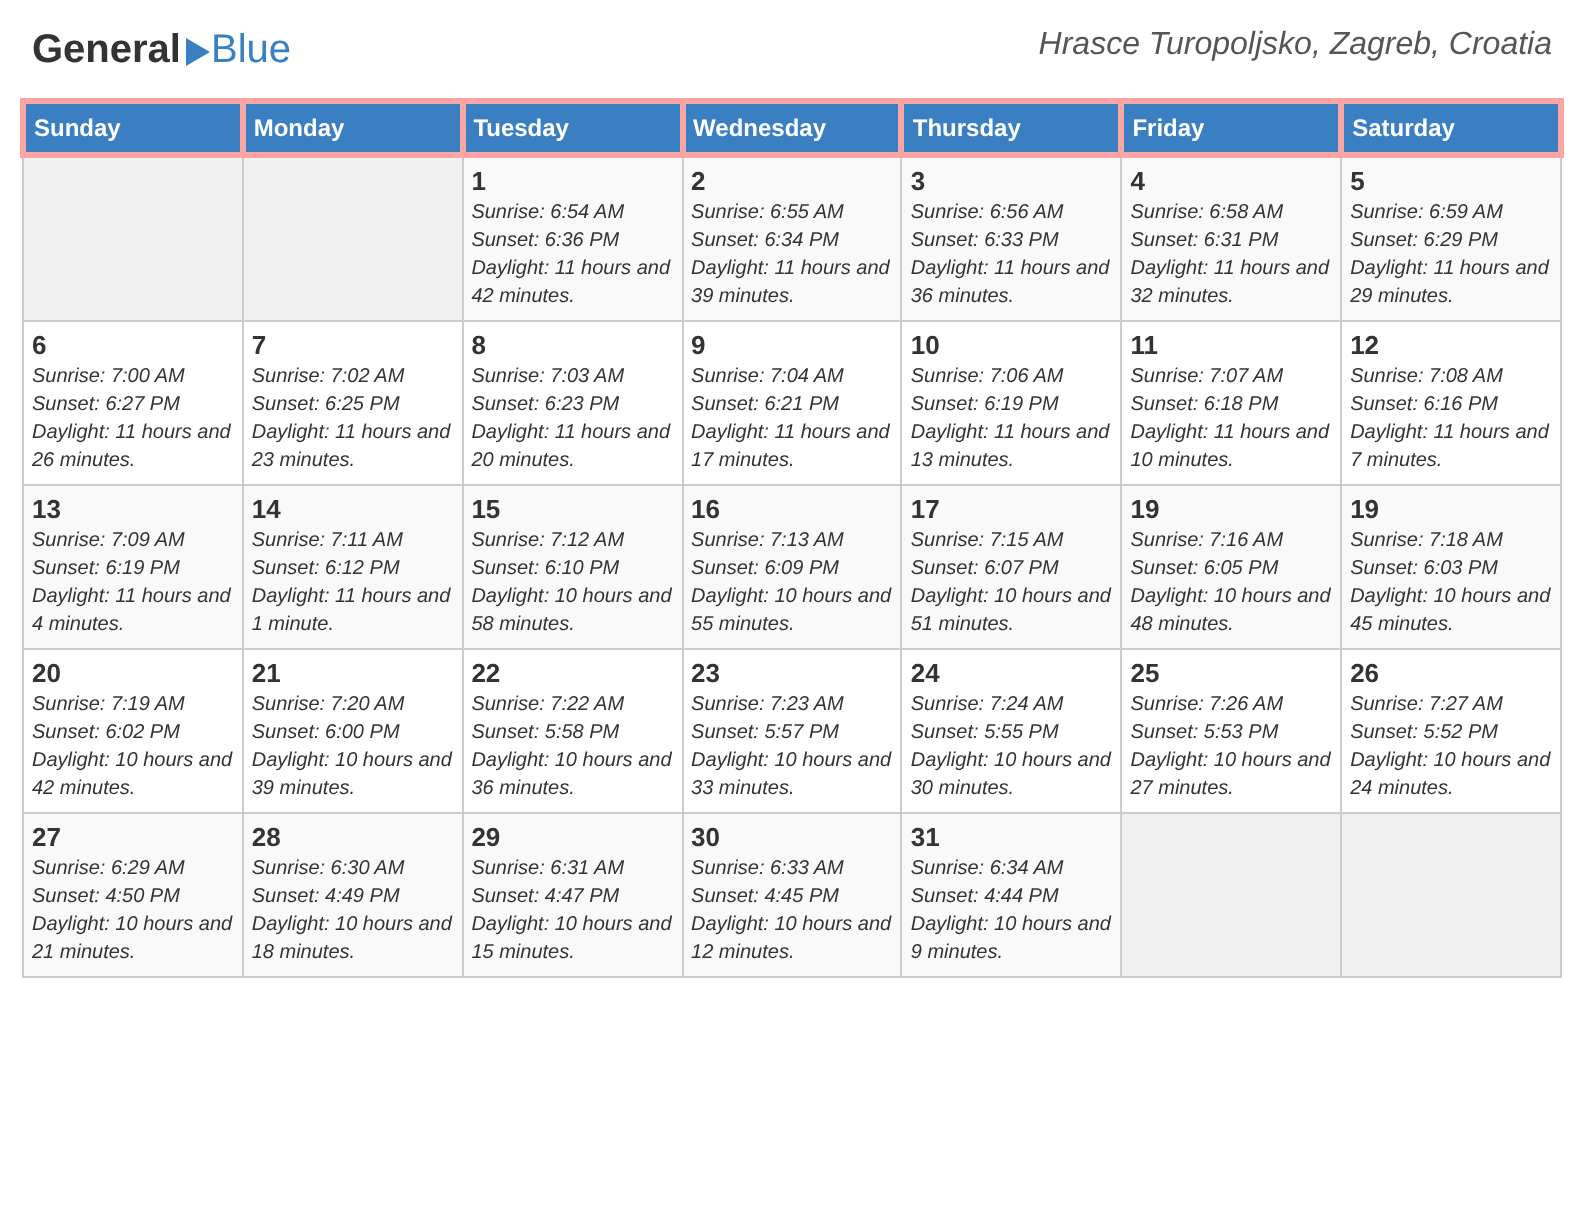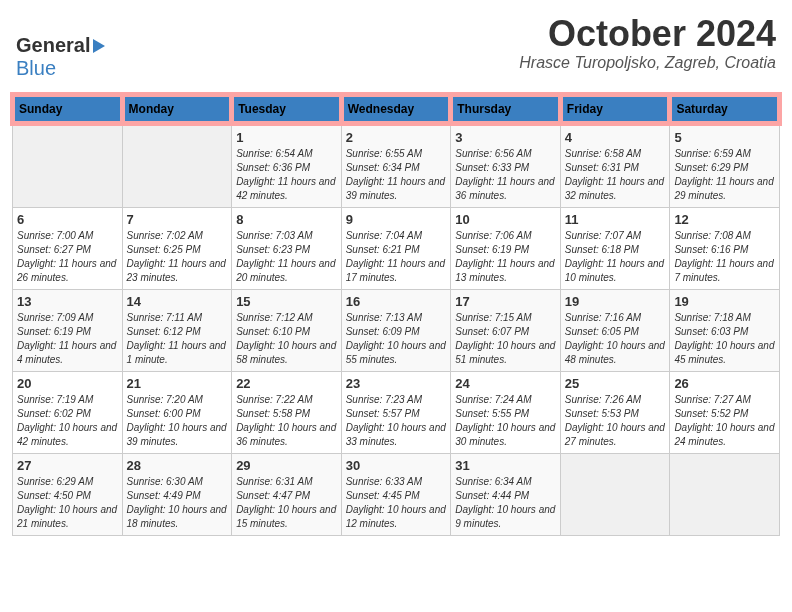--- a/index.html
+++ b/index.html
@@ -12,23 +12,22 @@
     }
     .header {
       display: flex;
       justify-content: space-between;
       align-items: flex-start;
       margin-bottom: 8px;
       padding: 4px 6px;
     }
     .logo {
       display: flex;
-      flex-direction: column;
+      flex-direction: row;
       align-items: flex-start;
-      margin-top: 20px;
     }
     .title-block {
       text-align: right;
     }
     .month-title {
       font-size: 36px;
       font-weight: bold;
       color: #333;
       line-height: 1.1;
     }
@@ -37,26 +36,26 @@
       color: #555;
       font-style: italic;
     }
     table {
       width: 100%;
       border-collapse: collapse;
       table-layout: fixed;
     }
     thead tr th {
       background-color: #3a7fc1;
-      color: #000000;
+      color: #ffffff;
       font-size: 12px;
       font-weight: bold;
       padding: 5px 4px;
       text-align: left;
-      border: 5px solid #fca5a5;
+      border: 3px solid #fca5a5;
     }
     tbody tr td {
       vertical-align: top;
       font-size: 10px;
       color: #333;
       padding: 4px 4px;
       border: 1px solid #ccc;
       height: 80px;
       background: #fff;
     }
@@ -85,21 +84,20 @@
 
 <div class="header">
   <div class="logo">
     <div style="display:flex; align-items:center;">
       <span style="font-size:20px; font-weight:bold; color:#333;">General</span>
       <span style="display:inline-block; width:0; height:0; border-top:7px solid transparent; border-bottom:7px solid transparent; border-left:12px solid #3a7fc1; margin-left:3px;"></span>
     </div>
     <span style="font-size:20px; font-weight:normal; color:#3a7fc1;">Blue</span>
   </div>
   <div class="title-block">
-    <div class="month-title">October 2024</div>
     <div class="location-title">Hrasce Turopoljsko, Zagreb, Croatia</div>
   </div>
 </div>
 
 <table>
   <thead>
     <tr>
     <th>Sunday</th>
         <th>Monday</th>
         <th>Tuesday</th>

